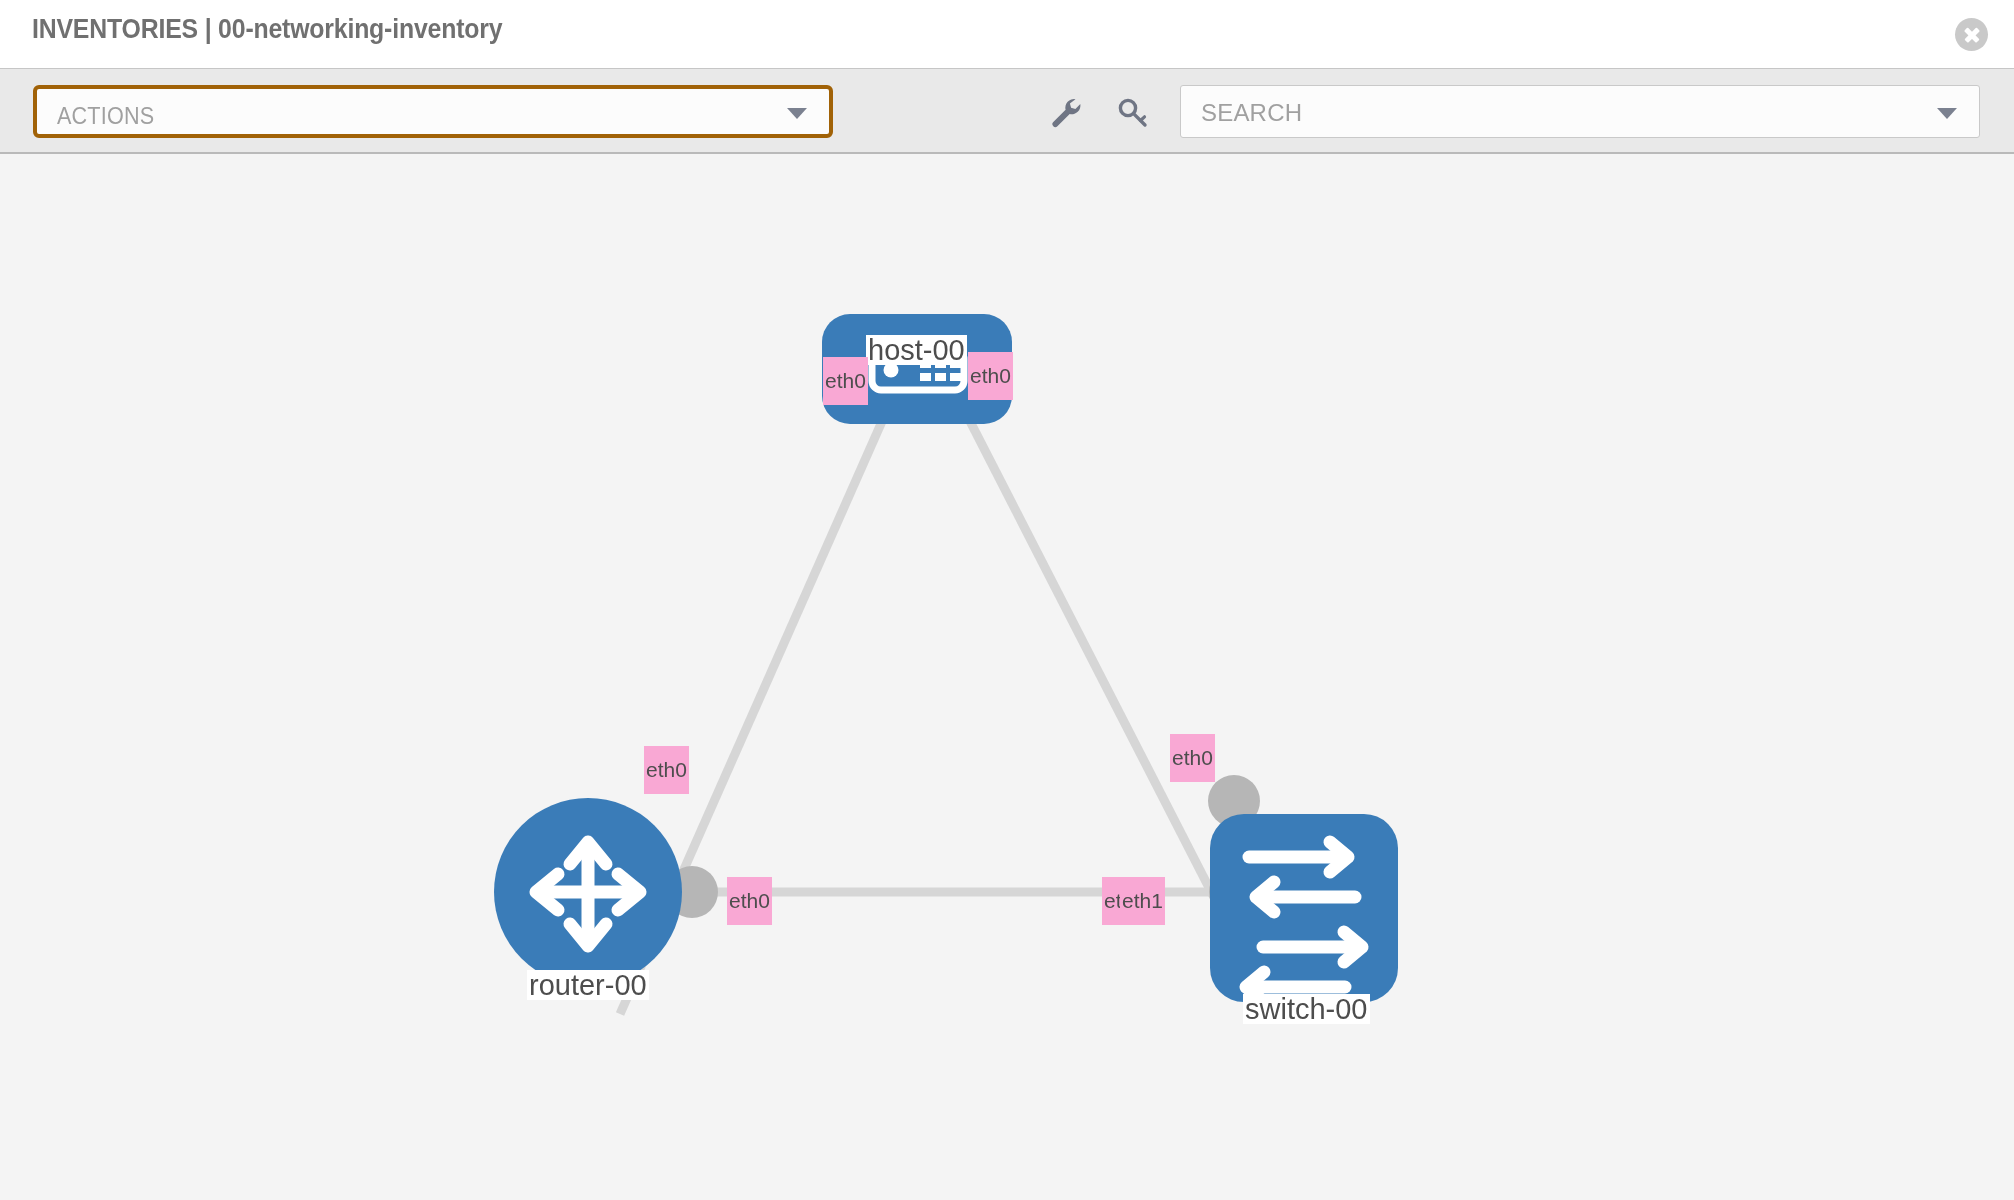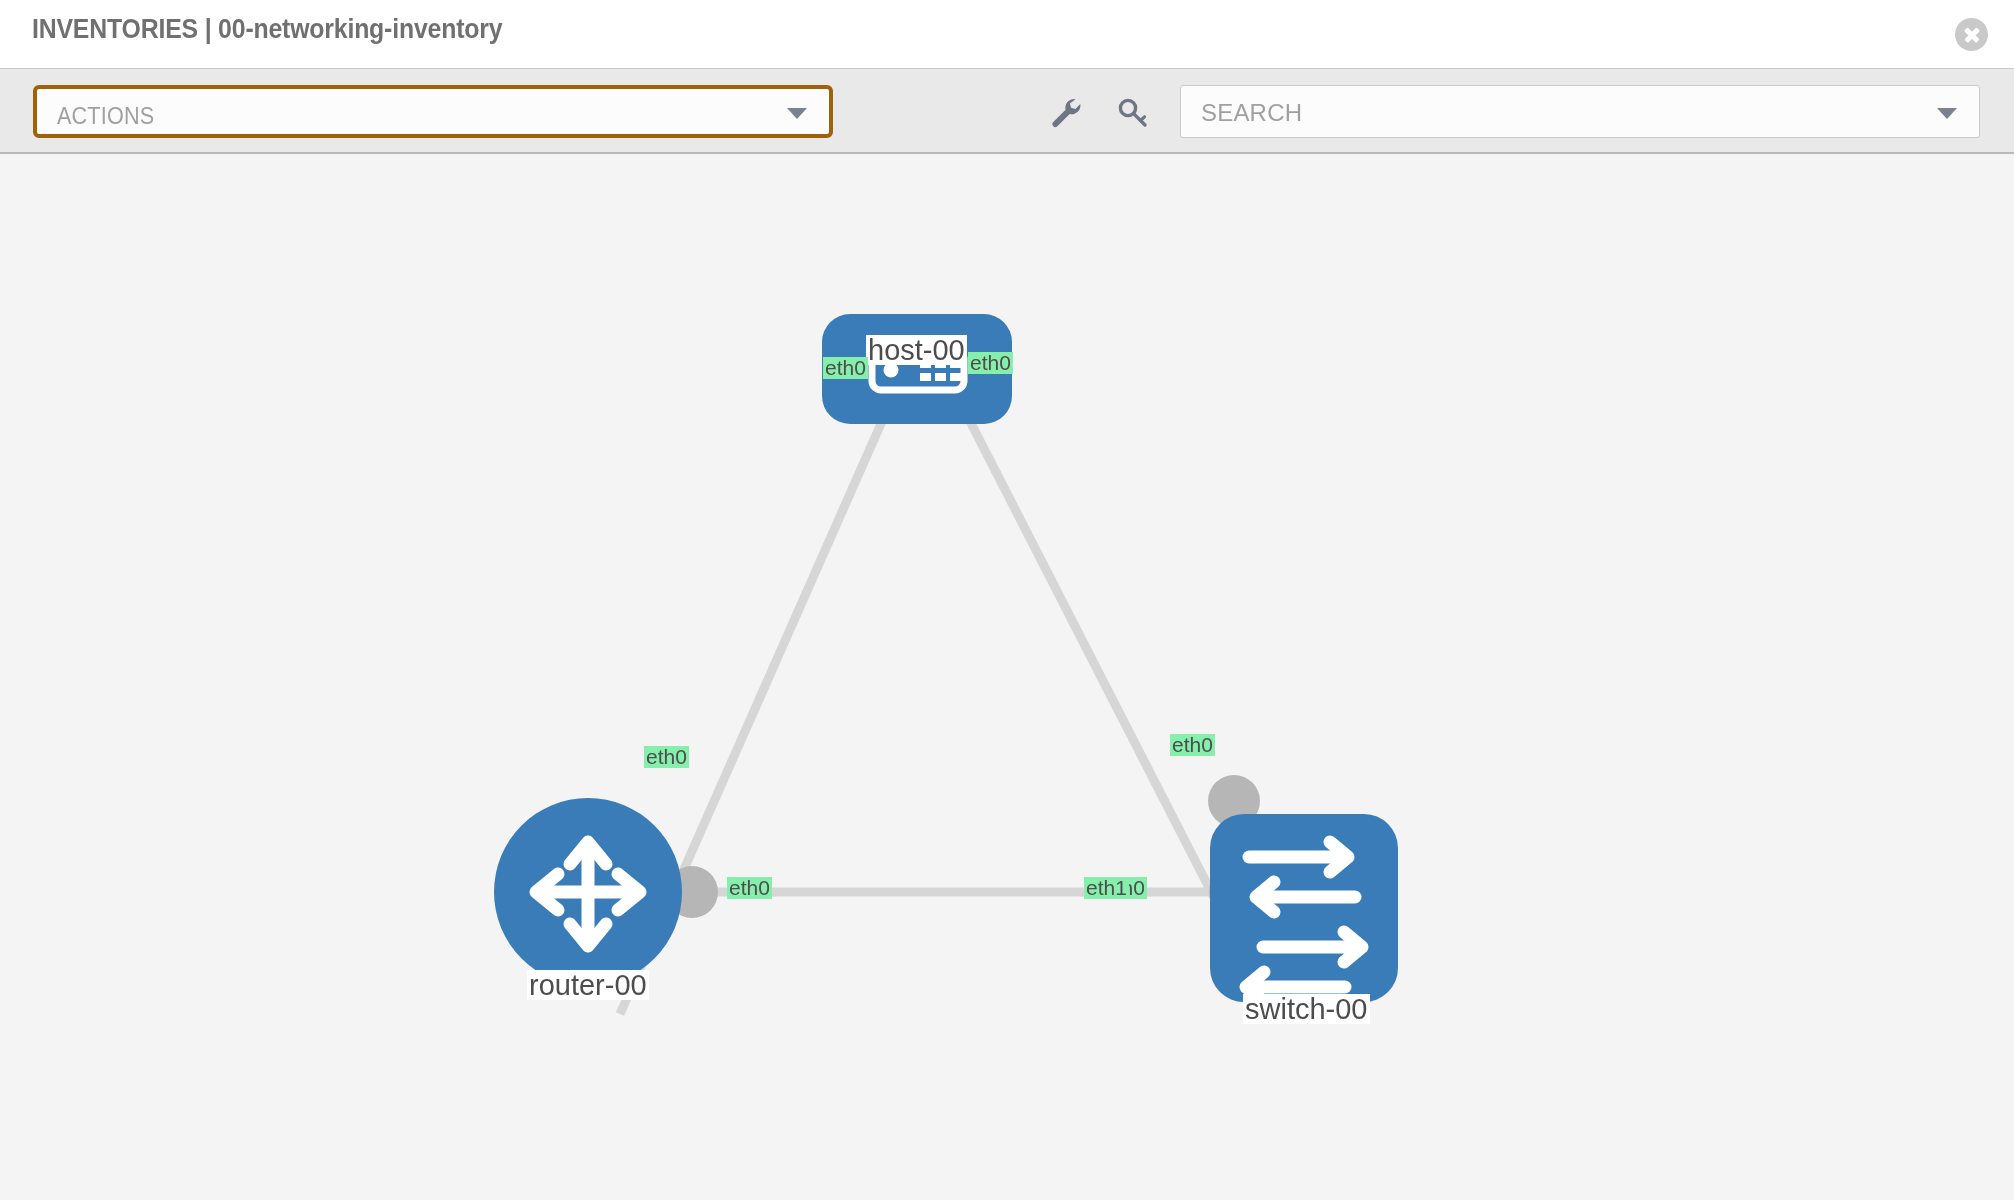--- a/index.html
+++ b/index.html
@@ -166,23 +166,23 @@
     color: #4d4d4d;
     background: #ffffff;
     white-space: nowrap;
     padding: 0 2px;
     line-height: 1.05;
   }
   .iface-label {
     position: absolute;
     font-size: 21px;
     color: #4d4d4d;
-    background: #86efac;
-    white-space: nowrap;
-    padding: 0 2px;
+    background: #f9a8d4;
+    white-space: nowrap;
+    padding: 13px 2px;
     line-height: 1.05;
   }
 </style>
 </head>
 <body>
 
 <div id="app">
 
   <div class="header">
     <div class="header-title">INVENTORIES | 00-networking-inventory</div>
@@ -288,16 +288,16 @@
     <div class="iface-label" style="left:968px; top:198px;">eth0</div>
 
     <div class="iface-label" style="left:644px; top:592px;">eth0</div>
 
     <div class="iface-label" style="left:1170px; top:580px;">eth0</div>
 
     <div class="iface-label" style="left:727px; top:723px;">eth0</div>
 
     <div class="iface-label" style="left:1102px; top:723px;">eth0</div>
 
-    <div class="iface-label" style="left:1084px; top:723px;">eth1</div>
+    <div class="iface-label" style="left:1120px; top:723px;">eth1</div>
 
   </div>
 </div>
 
 </body></html>

